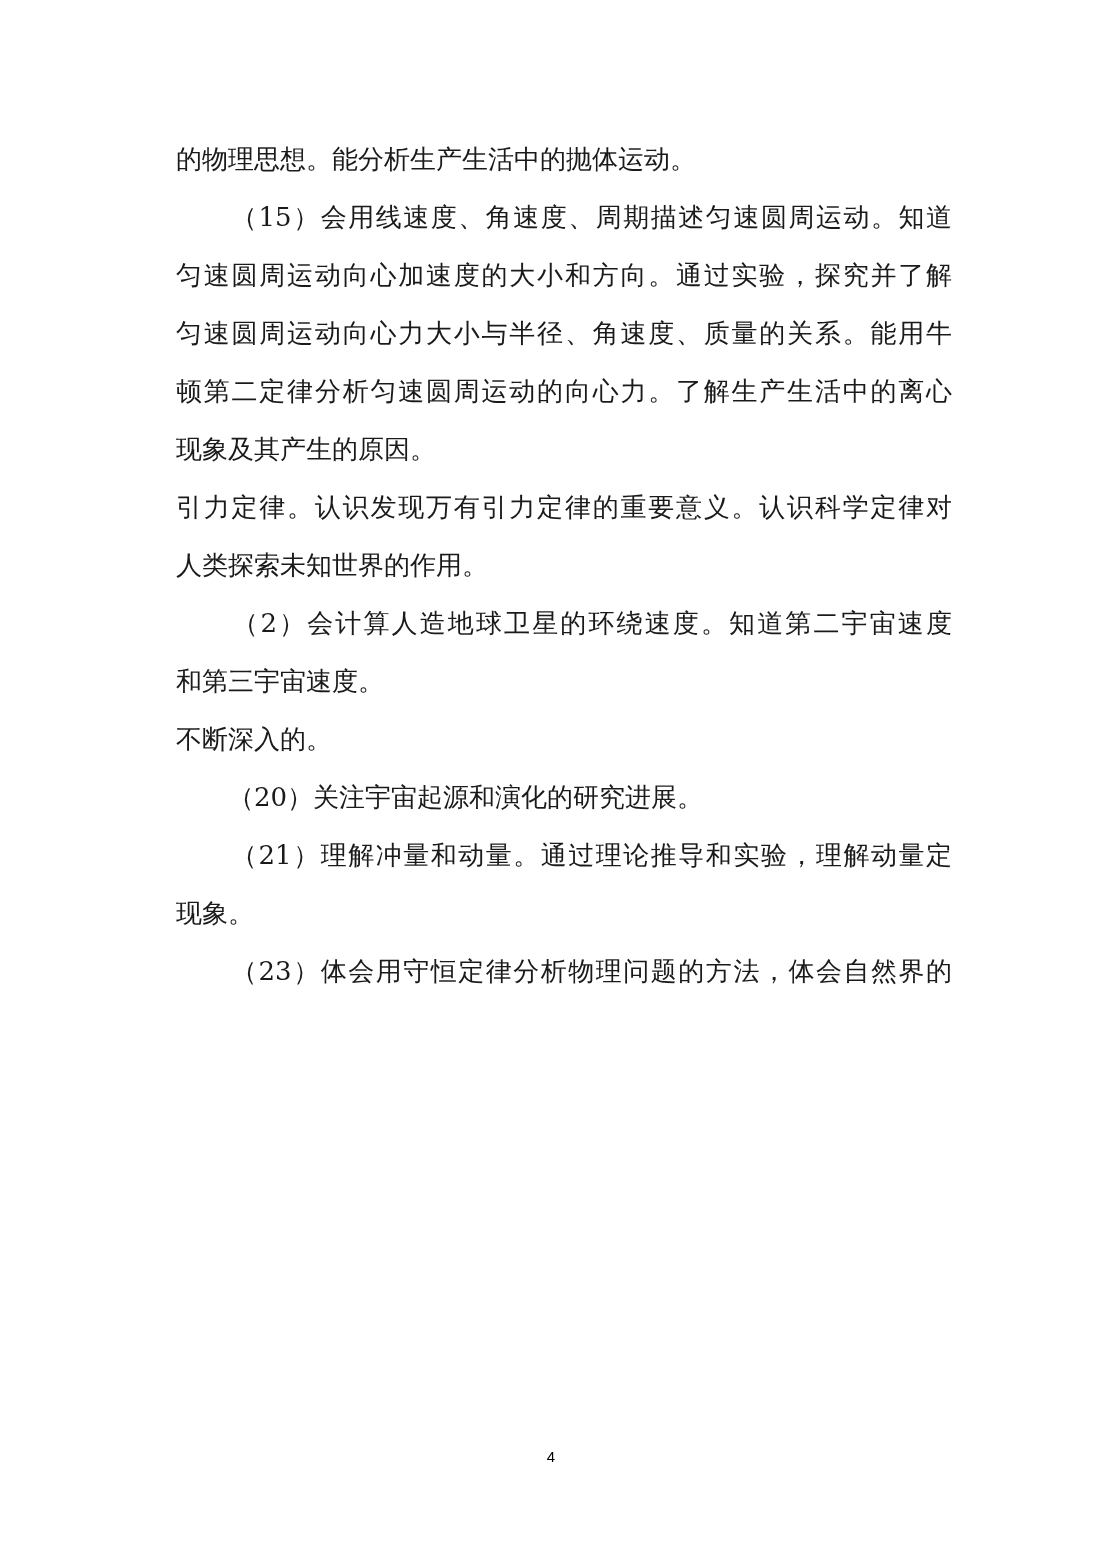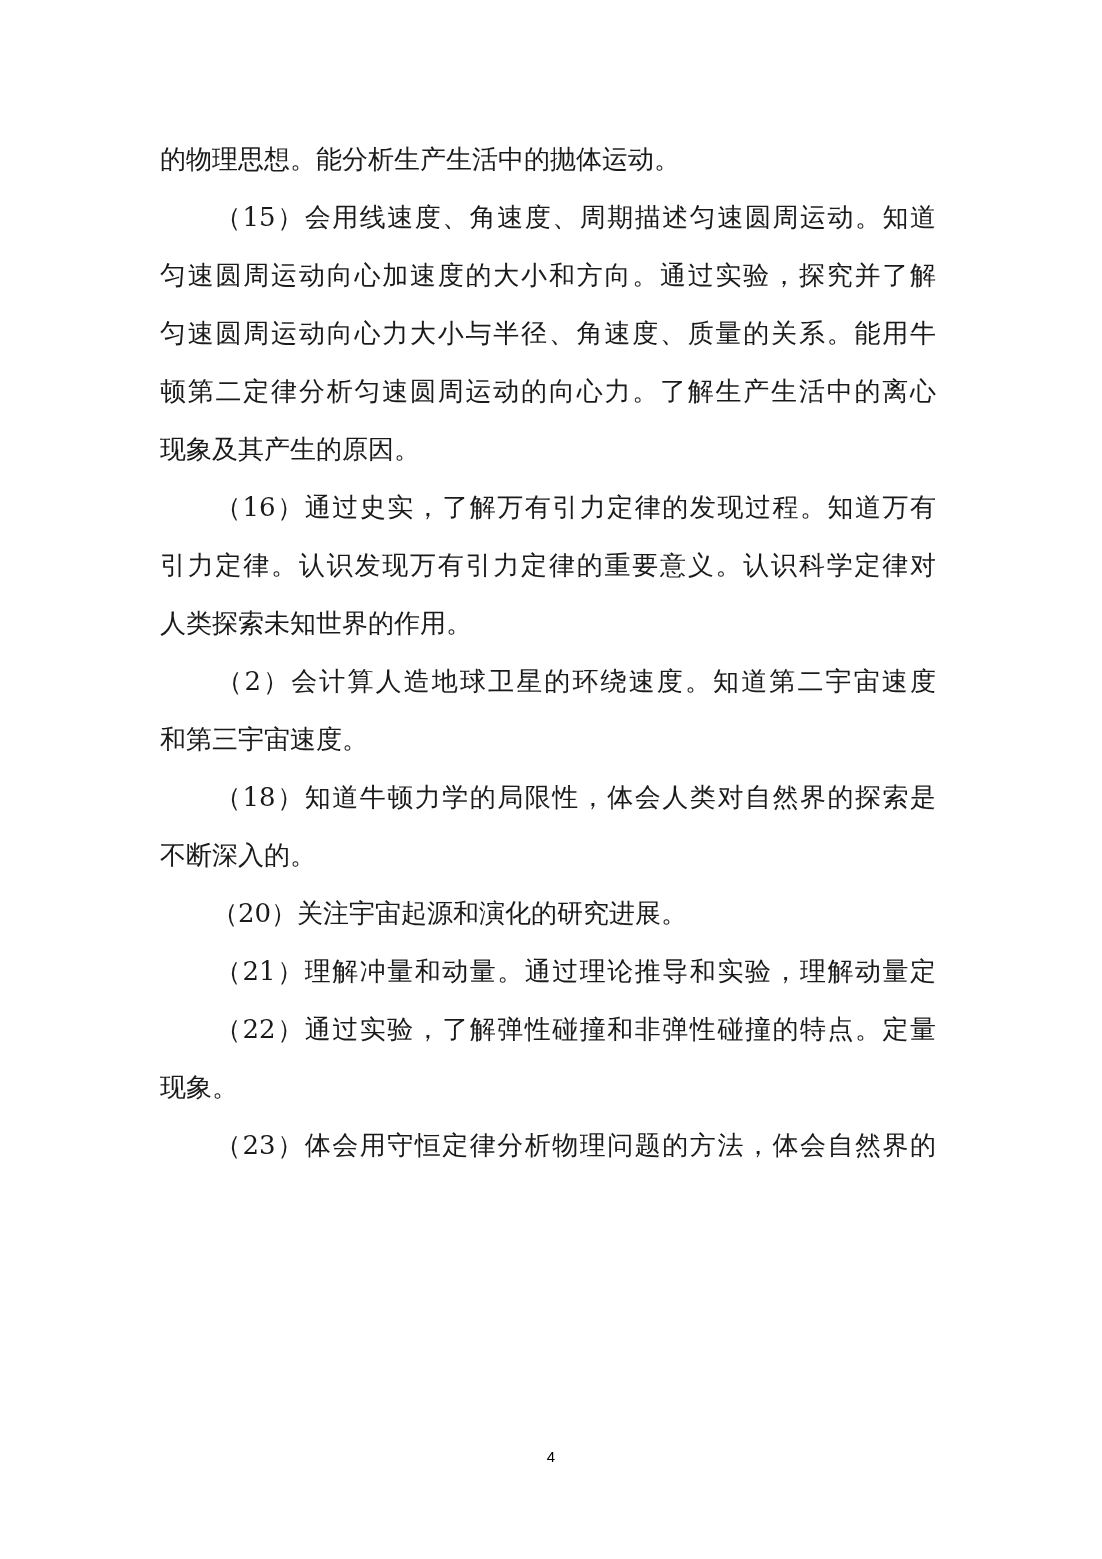--- a/index.html
+++ b/index.html
@@ -10,21 +10,21 @@
     body {
       width: 1102px;
       height: 1559px;
       position: relative;
       overflow: hidden;
       font-family: "DejaVu Serif", "Liberation Serif", serif;
       color: #1a1a1a;
     }
     .page {
       position: absolute;
-      left: 160px;
+      left: 176px;
       top: 130px;
       width: 776px;
     }
     .line {
       height: 58px;
       line-height: 58px;
       font-size: 26px;
       white-space: nowrap;
       overflow: visible;
       letter-spacing: 0;
@@ -47,27 +47,24 @@
 </head>
 <body>
 
 <div class="page">
   <div class="line">的物理思想。能分析生产生活中的抛体运动。</div>
   <div class="line justify">　　（15）会用线速度、角速度、周期描述匀速圆周运动。知道</div>
   <div class="line justify">匀速圆周运动向心加速度的大小和方向。通过实验，探究并了解</div>
   <div class="line justify">匀速圆周运动向心力大小与半径、角速度、质量的关系。能用牛</div>
   <div class="line justify">顿第二定律分析匀速圆周运动的向心力。了解生产生活中的离心</div>
   <div class="line">现象及其产生的原因。</div>
-  <div class="line justify">　　（16）通过史实，了解万有引力定律的发现过程。知道万有</div>
   <div class="line justify">引力定律。认识发现万有引力定律的重要意义。认识科学定律对</div>
   <div class="line">人类探索未知世界的作用。</div>
   <div class="line justify">　　（2）会计算人造地球卫星的环绕速度。知道第二宇宙速度</div>
   <div class="line">和第三宇宙速度。</div>
-  <div class="line justify">　　（18）知道牛顿力学的局限性，体会人类对自然界的探索是</div>
   <div class="line">不断深入的。</div>
   <div class="line">　　（20）关注宇宙起源和演化的研究进展。</div>
   <div class="line justify">　　（21）理解冲量和动量。通过理论推导和实验，理解动量定</div>
-  <div class="line justify">　　（22）通过实验，了解弹性碰撞和非弹性碰撞的特点。定量</div>
   <div class="line">现象。</div>
   <div class="line justify">　　（23）体会用守恒定律分析物理问题的方法，体会自然界的</div>
 </div>
 
 <div class="page-number">4</div>
 
 </body></html>

